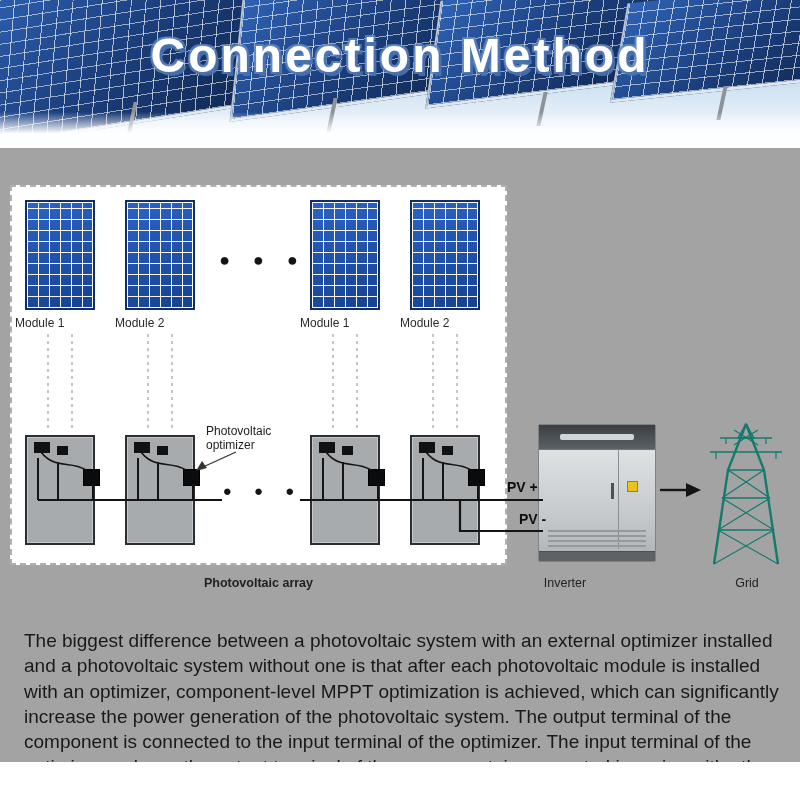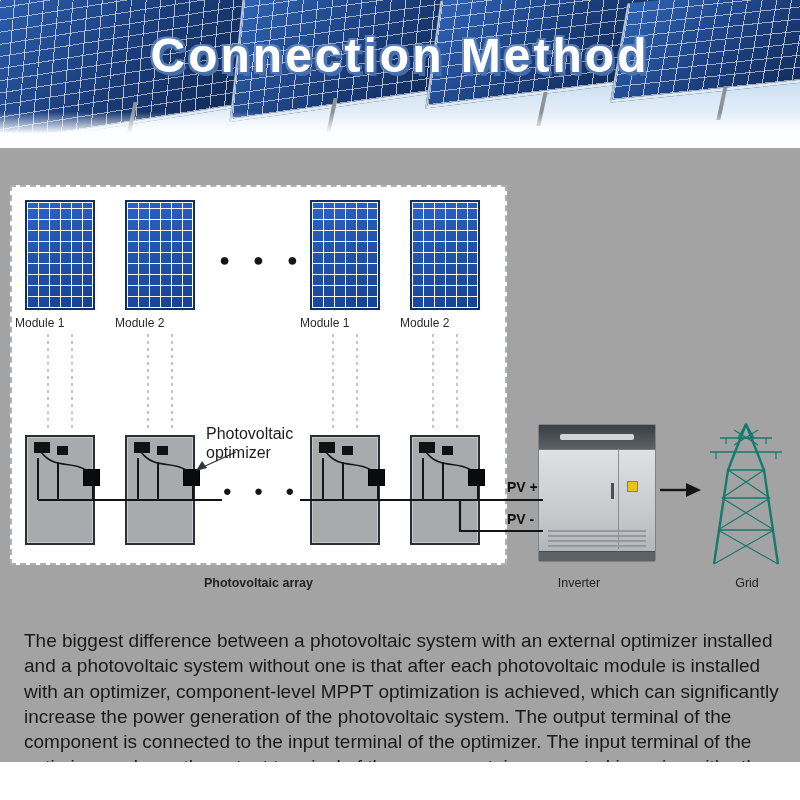--- a/index.html
+++ b/index.html
@@ -74,27 +74,27 @@
     box-shadow:inset 0 0 0 1px #c6c9cc;
   }
   .jbox1{position:absolute;left:7px;top:5px;width:16px;height:11px;background:#101113;}
   .jbox2{position:absolute;left:30px;top:9px;width:11px;height:9px;background:#101113;}
   .optimizer{position:absolute;right:-7px;top:32px;width:15px;height:15px;background:#0a0b0c;border:1px solid #000;}
 
   .wiring-svg{position:absolute;left:0;top:0;width:800px;height:800px;pointer-events:none;z-index:4;}
 
   .optimizer-label{
     position:absolute;left:206px;top:424px;width:96px;z-index:5;
-    font-size:16px;line-height:1.2;color:#1d1d1d;white-space:pre-line;
+    font-size:12px;line-height:1.2;color:#1d1d1d;white-space:pre-line;
   }
   .pv-label{
     position:absolute;z-index:5;font-size:14px;font-weight:bold;color:#0e0e0e;
   }
   .pv-plus{left:507px;top:479px;text-align:right;}
-  .pv-minus{left:507px;top:511px;}
+  .pv-minus{left:507px;top:511px;padding-left:12px;}
 
   
   .inverter{
     position:absolute;left:538px;top:424px;width:118px;height:138px;box-sizing:border-box;
     background:linear-gradient(180deg,#e9ebec 0%,#c3c7ca 70%,#adb1b4 100%);
     border:1px solid #7d8286;border-radius:2px;
   }
   .inv-top{position:absolute;left:0;top:0;width:100%;height:24px;
     background:linear-gradient(180deg,#3a3f44,#5b6166);border-bottom:1px solid #71767a;}
   .inv-display{position:absolute;left:18%;top:9px;width:64%;height:6px;background:#cfd4d8;border-radius:2px;}
@@ -104,21 +104,21 @@
   .inv-vents{position:absolute;left:8%;bottom:14px;width:84%;height:20px;
     background:repeating-linear-gradient(0deg,#94999d 0 2px,transparent 2px 5px);}
   .inv-base{position:absolute;left:0;bottom:0;width:100%;height:9px;background:#5d6266;border-top:1px solid #4a4e52;}
 
   .grid-tower{position:absolute;left:698px;top:418px;width:96px;height:150px;}
 
   .caption{
     position:absolute;top:576px;font-size:12.5px;color:#222;text-align:center;
   }
   .caption-array{left:10px;width:497px;font-weight:bold;}
-  .caption-inverter{left:520px;width:118px;}
+  .caption-inverter{left:506px;width:118px;}
   .caption-grid{left:700px;width:94px;}
 
   
   .description{
     position:absolute;left:24px;top:628px;width:762px;
     font-size:19px;line-height:1.33;color:#191919;
   }
 </style>
 </head>
 <body>

